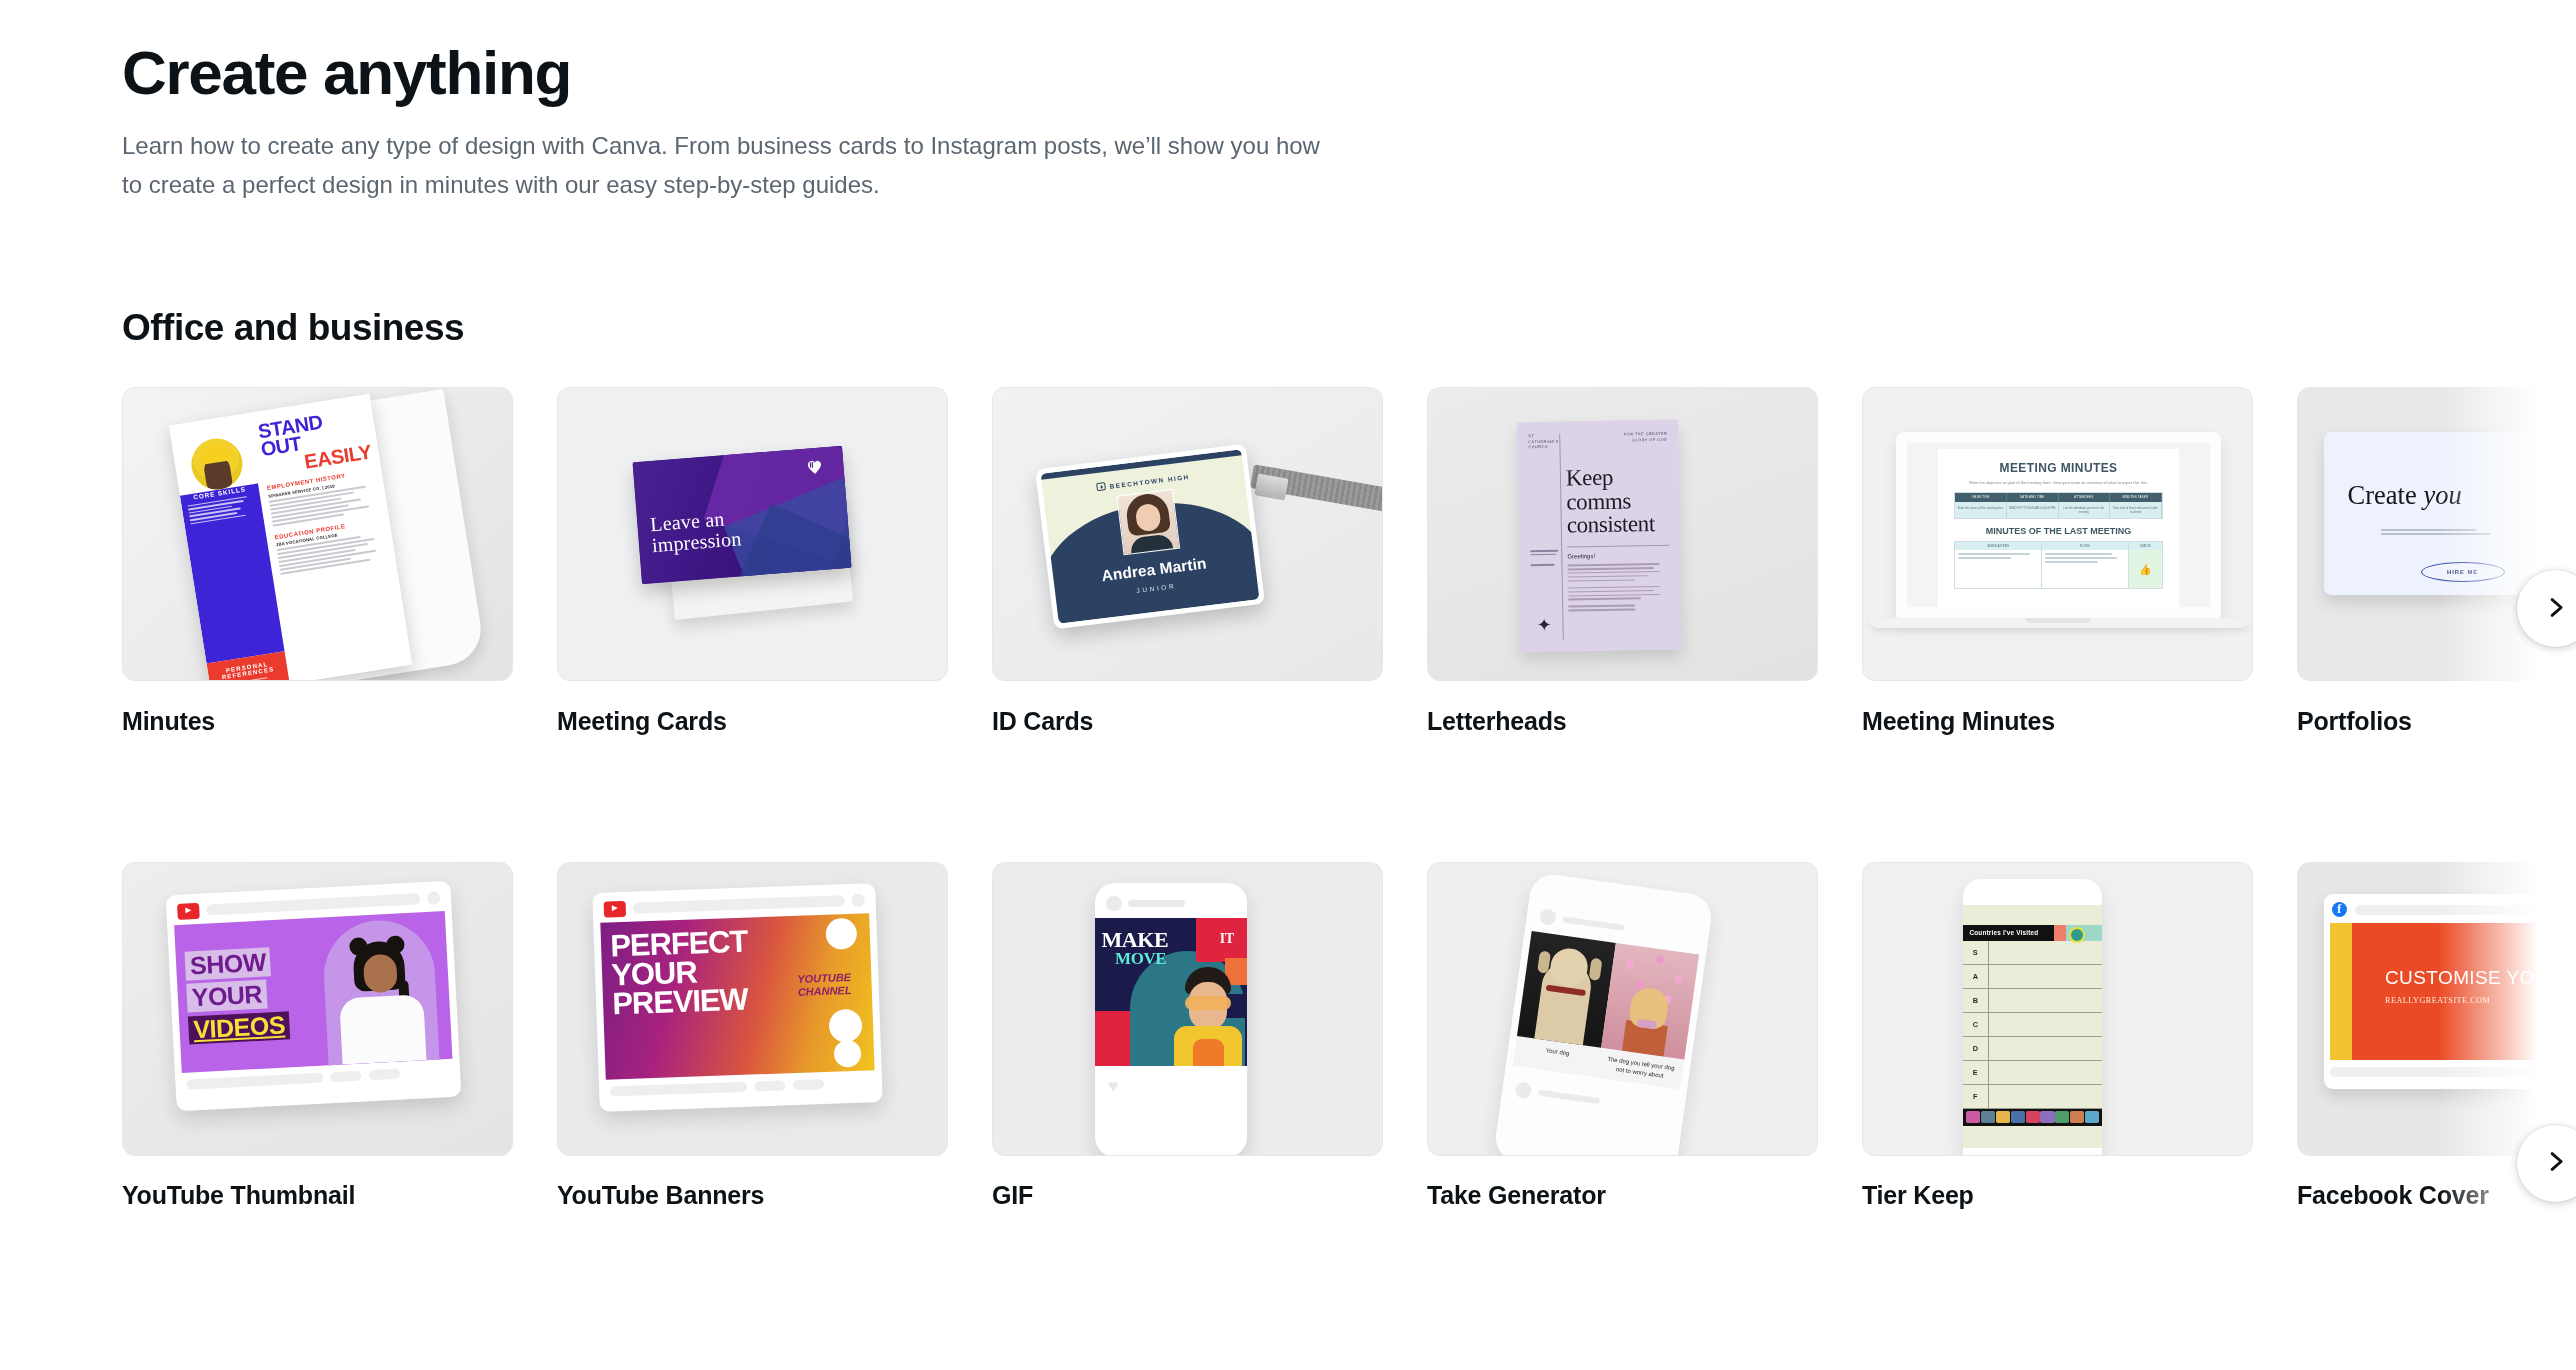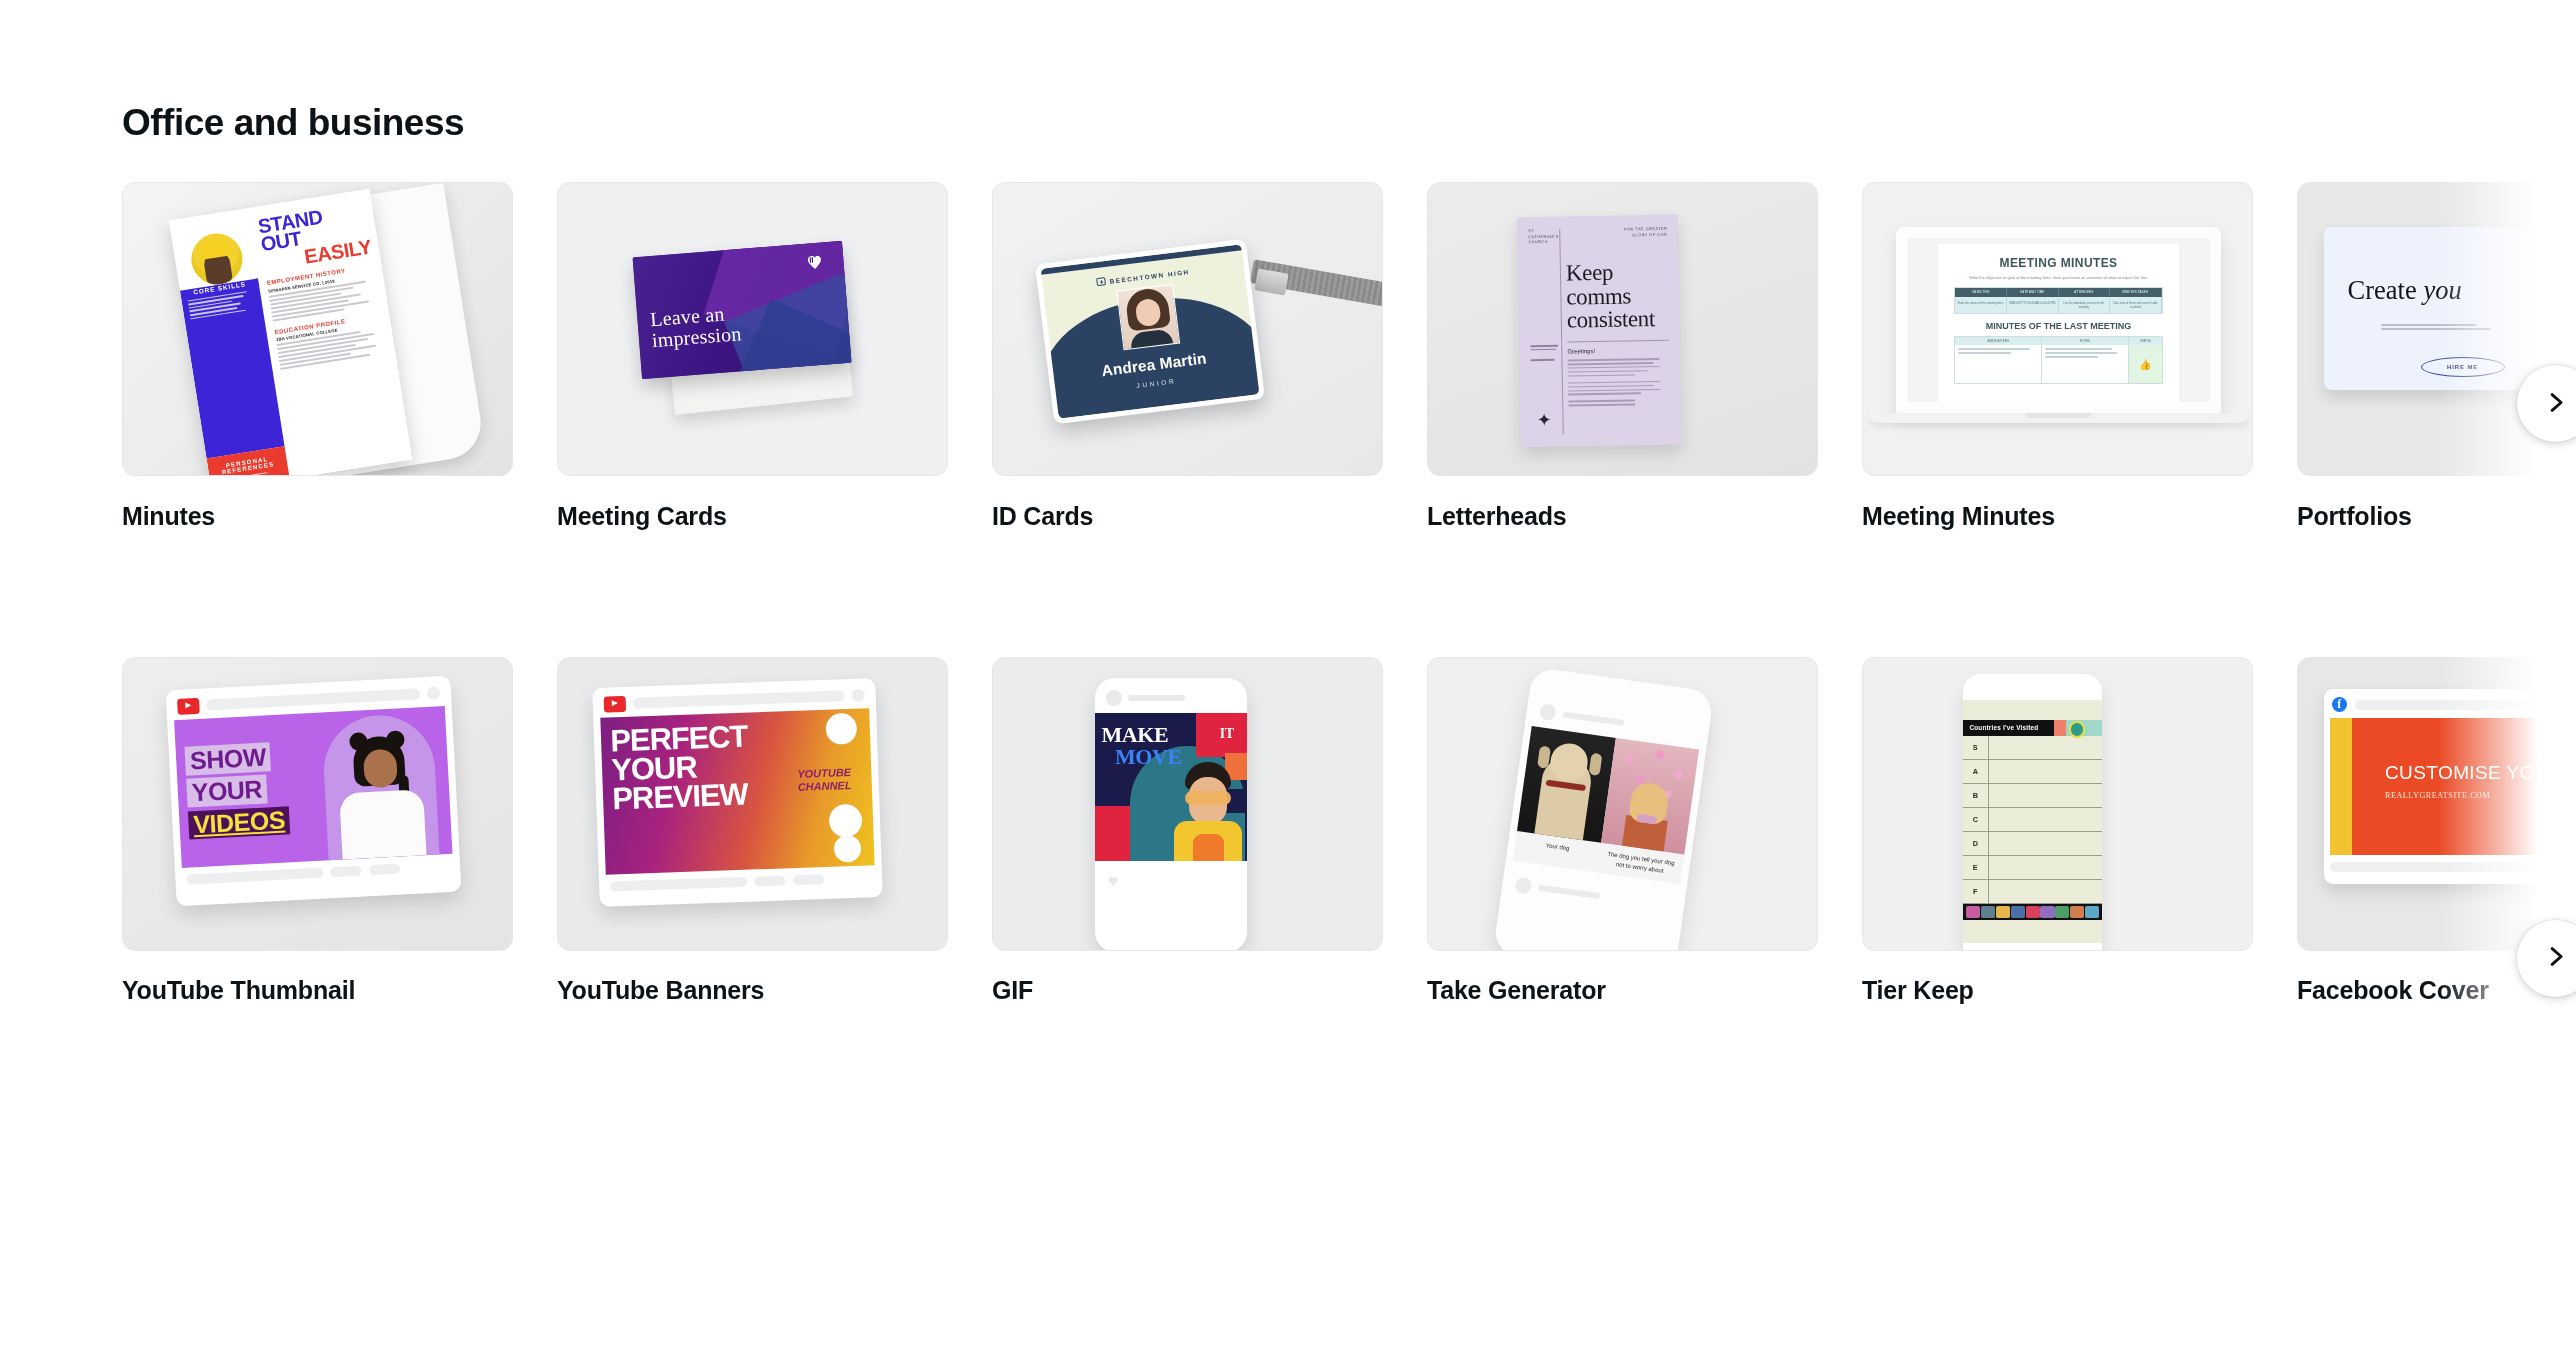--- a/index.html
+++ b/index.html
@@ -257,21 +257,21 @@
   .gf-top{display:flex;align-items:center;gap:6.4px;padding:12.8px 11px 7.3px;}
   .gf-av{width:15.5px;height:15.5px;border-radius:50%;background:#e9eaec;}
   .gf-nm{flex:1;height:6.4px;max-width:57px;background:#e9eaec;border-radius:3.7px;}
   .gf-art{position:relative;height:148px;background:#1a1b4b;overflow:hidden;}
   .gf-art .teal{position:absolute;left:35px;bottom:0;width:115px;height:115px;background:#2b7787;border-radius:58px 58px 0 0;}
   .gf-art .red{position:absolute;left:0;bottom:0;width:35px;height:55px;background:#e0243f;}
   .gf-art .burst{position:absolute;right:0;top:0;width:51px;height:44px;background:#e0243f;}
   .gf-art .orange{position:absolute;right:0;top:40px;width:22px;height:27px;background:#ef7038;}
   .gf-art .navy2{position:absolute;right:0;bottom:48px;width:46px;height:24px;background:#1a1b4b;}
   .gf-make{position:absolute;left:6.4px;top:11px;color:#fff;font-family:"Liberation Serif",serif;font-weight:700;font-size:22px;line-height:.96;letter-spacing:-0.4px;}
-  .gf-move{position:absolute;left:20px;top:33px;color:#3b82f6;font-family:"Liberation Serif",serif;font-weight:700;font-size:22px;line-height:.96;letter-spacing:-0.4px;}
+  .gf-move{position:absolute;left:20px;top:33px;color:#5eead4;font-family:"Liberation Serif",serif;font-weight:700;font-size:17px;line-height:.96;letter-spacing:-0.4px;}
   .gf-it{position:absolute;right:12.8px;top:12.8px;color:#fff;font-family:"Liberation Serif",serif;font-weight:700;font-size:13.7px;}
   .gf-man{position:absolute;right:5.5px;bottom:0;width:71px;height:99px;}
   .gf-man .hair{position:absolute;left:14.6px;top:0;width:46px;height:27px;background:#221a16;border-radius:23px 23px 5.5px 5.5px;}
   .gf-man .face{position:absolute;left:18px;top:14.6px;width:38px;height:48px;background:#e8b78e;border-radius:18px;}
   .gf-man .glass{position:absolute;left:14.6px;top:29px;width:46px;height:13.7px;background:#f0b15f;border-radius:7.3px;opacity:.95;}
   .gf-man .jacket{position:absolute;left:3.7px;bottom:0;width:68px;height:40px;background:#f2c62e;border-radius:12.8px 12.8px 0 0;}
   .gf-man .tee{position:absolute;left:22px;bottom:0;width:31px;height:27px;background:#ef7a2a;border-radius:9px 9px 0 0;}
   .gf-heart{margin:11px 0 0 12.8px;font-size:18px;color:#e7e8ea;line-height:1;}
 
   
@@ -332,20 +332,24 @@
     position:absolute; right:0; top:0; width:137px; height:1370px;
     background:linear-gradient(90deg,rgba(255,255,255,0) 0%, #ffffff 72%);
     z-index:30; pointer-events:none;
   }
 </style>
 </head>
 <body>
 
 <div class="page">
 
+  <div class="hero">
+    <h1 class="hero-title">Create anything</h1>
+    <p class="hero-sub">Learn how to create any type of design with Canva. From business cards to Instagram posts, we’ll show you how to create a perfect design in minutes with our easy step-by-step guides.</p>
+  </div>
 
   <div class="section sec-office">
     <h2 class="section-title">Office and business</h2>
 
     <div class="row">
 
       <div class="cell">
         <div class="thumb">
           <div class="resume-bg"></div>
           <div class="resume-back"></div>

